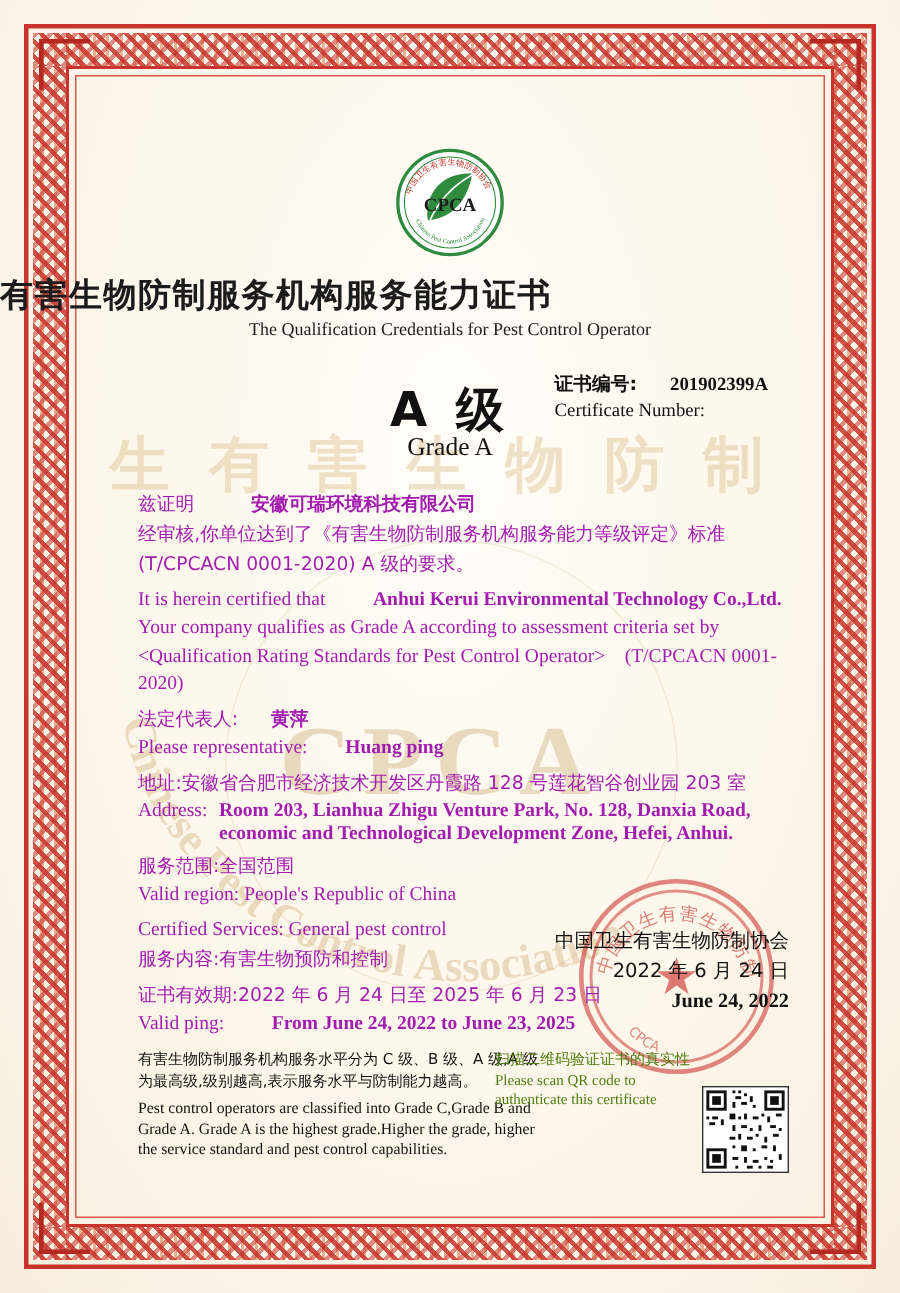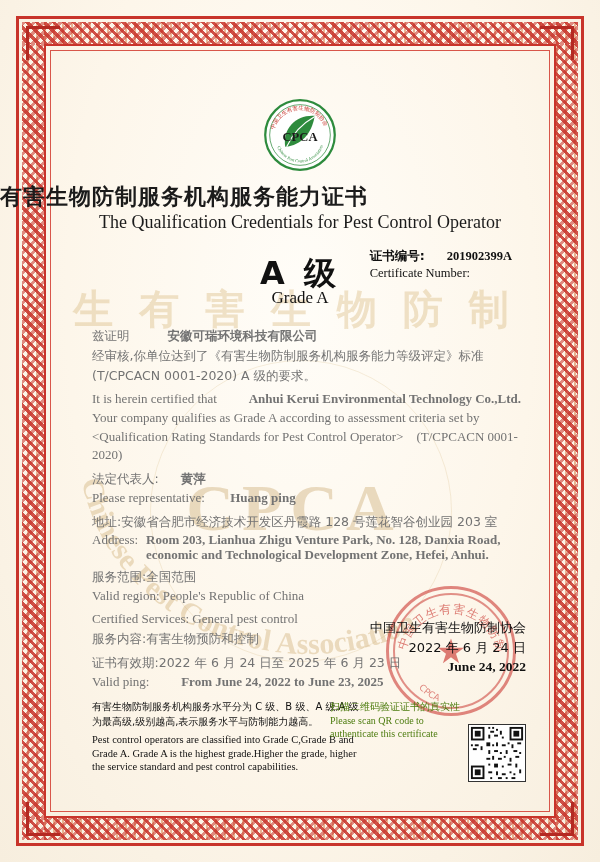--- a/index.html
+++ b/index.html
@@ -161,21 +161,21 @@
     font-family: "DejaVu Sans", sans-serif;
     font-weight: bold;
     font-size: 22px;
     letter-spacing: 1px;
     color: #1b1b1b;
   }
   .title-en {
     position: absolute;
     top: 212px; left: 0; right: 0;
     text-align: center;
-    font-size: 18px;
+    font-size: 12px;
     color: #1b1b1b;
   }
 
   .cert-no {
     position: absolute;
     right: 88px;
     top: 246px;
     text-align: left;
     font-size: 12.5px;
     line-height: 16px;
@@ -204,21 +204,21 @@
     font-size: 17px;
     color: #111;
   }
 
   
   .body {
     position: absolute;
     left: 92px;
     right: 72px;
     top: 326px;
-    color: #737373;
+    color: #a21caf;
   }
   .ln { margin-bottom: 1px; }
   .cn {
     font-family: "DejaVu Sans", sans-serif;
     font-size: 12.5px;
     line-height: 19px;
   }
   .en {
     font-family: "Liberation Serif", serif;
     font-size: 13px;

